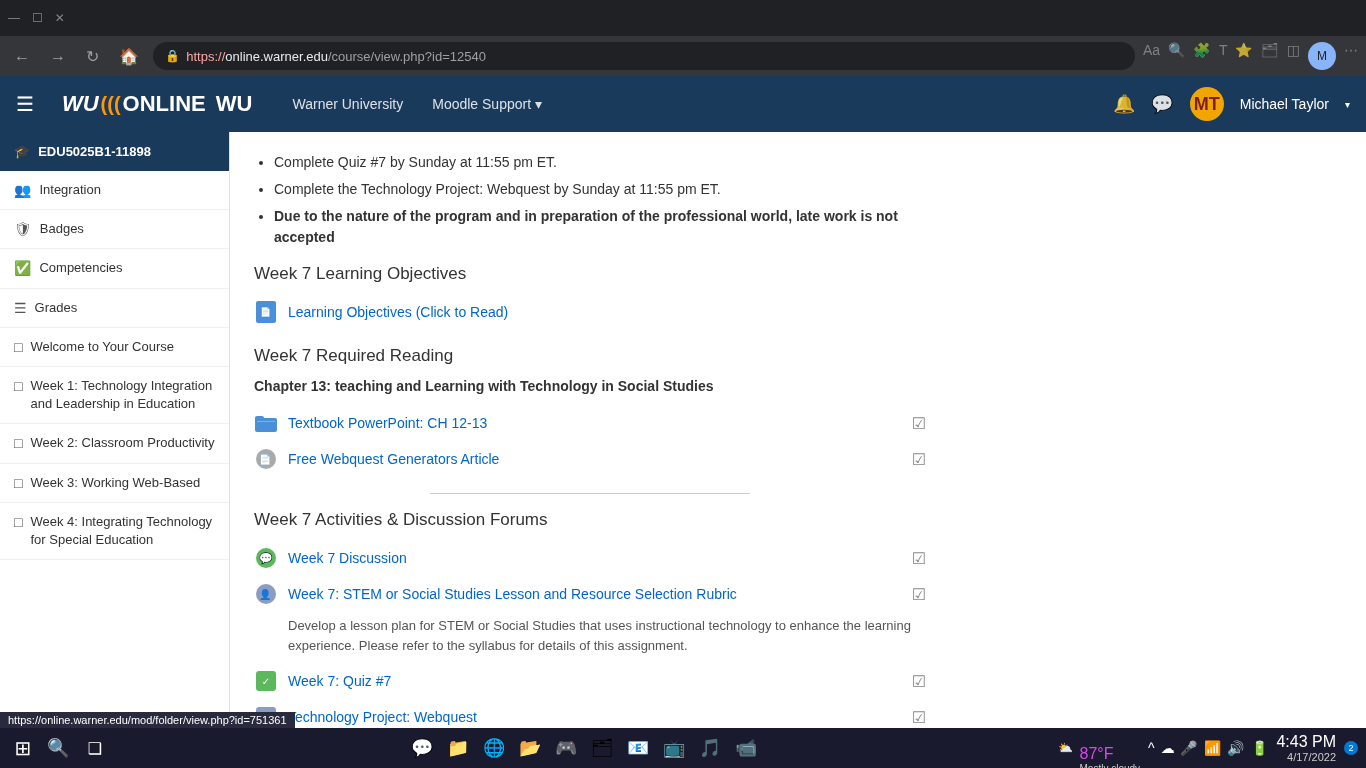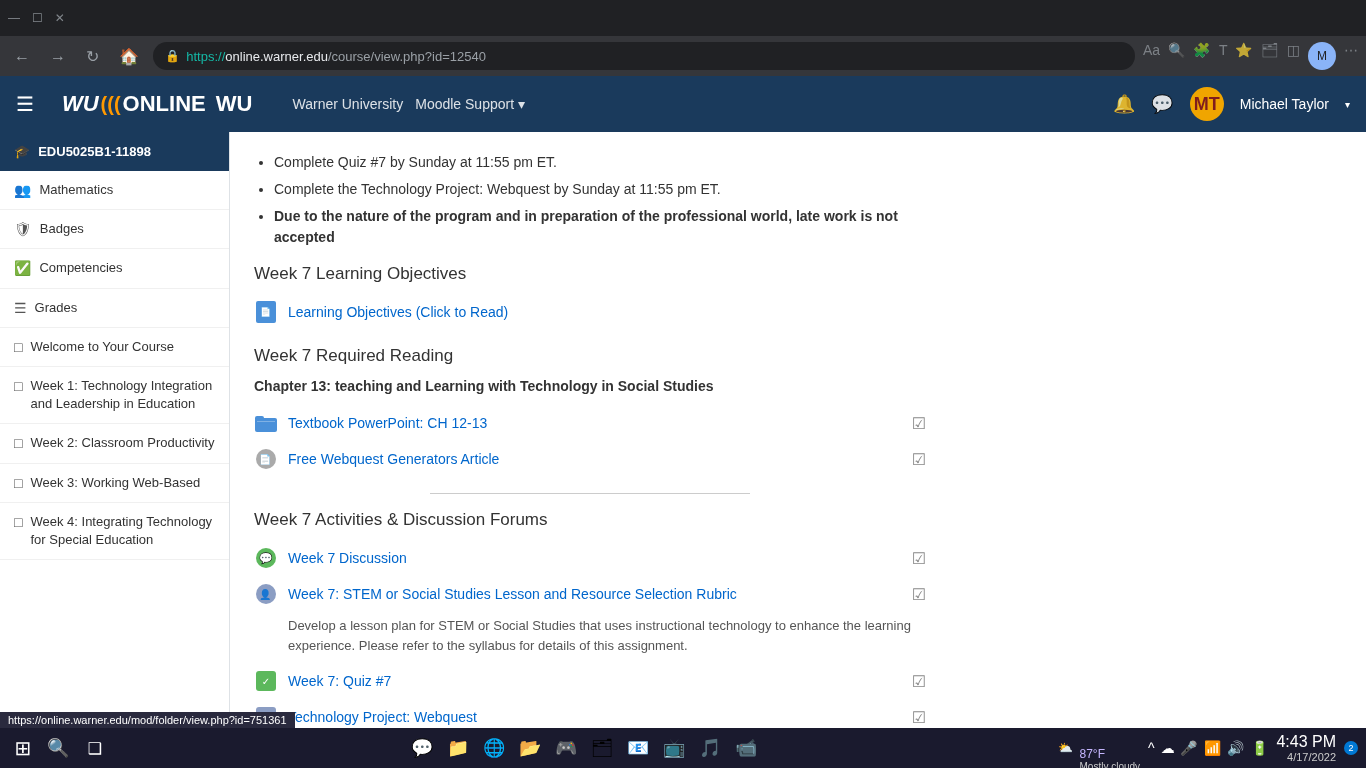--- a/index.html
+++ b/index.html
@@ -14,36 +14,36 @@
     .tab-close { margin-left: auto; opacity: 0.6; font-size: 12px; cursor: pointer; }
     .new-tab-btn { color: #9aa0a6; font-size: 18px; cursor: pointer; padding: 4px; }
     .window-controls { display: flex; gap: 12px; color: #9aa0a6; font-size: 12px; }
     .win-btn { cursor: pointer; opacity: 0.8; }
 
     
     .address-bar-row { background: #35363a; height: 40px; display: flex; align-items: center; padding: 0 8px; gap: 8px; }
     .nav-btn { color: #9aa0a6; font-size: 16px; cursor: pointer; padding: 4px 6px; border-radius: 50%; }
     .address-bar { flex: 1; background: #202124; border-radius: 20px; height: 28px; display: flex; align-items: center; padding: 0 12px; gap: 6px; }
     .address-text { color: #e8eaed; font-size: 13px; flex: 1; }
-    .address-scheme { color: #14b8a6; }
+    .address-scheme { color: #fca5a5; }
     .address-domain { color: #e8eaed; }
     .address-path { color: #9aa0a6; }
     .address-icons { display: flex; gap: 8px; color: #9aa0a6; font-size: 14px; }
     .addr-icon { cursor: pointer; opacity: 0.7; }
     .profile-btn { width: 28px; height: 28px; border-radius: 50%; background: #8ab4f8; display: flex; align-items: center; justify-content: center; font-size: 12px; color: #202124; cursor: pointer; }
 
     
     .moodle-header { background: #1a3a5c; height: 56px; display: flex; align-items: center; padding: 0 16px; gap: 24px; }
     .hamburger { color: white; font-size: 20px; cursor: pointer; margin-right: 4px; }
     .moodle-logo { display: flex; align-items: center; gap: 2px; color: white; font-size: 22px; font-weight: bold; }
     .logo-wu { font-style: italic; }
     .logo-wave { color: #f90; font-size: 20px; }
     .logo-online { color: white; }
     .logo-wu2 { color: white; font-weight: bold; }
-    .moodle-nav { display: flex; align-items: center; gap: 12px; margin-left: 16px; flex: 1; }
+    .moodle-nav { display: flex; align-items: center; gap: 29px; margin-left: 16px; flex: 1; }
     .moodle-nav-link { color: rgba(255,255,255,0.85); font-size: 14px; cursor: pointer; text-decoration: none; }
     .moodle-nav-dropdown { display: flex; align-items: center; gap: 4px; }
     .header-right { display: flex; align-items: center; gap: 16px; color: white; }
     .header-icon { font-size: 18px; cursor: pointer; opacity: 0.85; }
     .user-avatar { width: 34px; height: 34px; border-radius: 50%; background: #f0a500; display: flex; align-items: center; justify-content: center; font-size: 18px; color: #7f1d1d; font-weight: bold; }
     .user-name { color: white; font-size: 14px; cursor: pointer; }
     .dropdown-arrow { color: white; font-size: 10px; cursor: pointer; }
 
     
     .main-layout { display: flex; height: calc(768px - 36px - 40px - 56px); }
@@ -166,21 +166,21 @@
 <div class="main-layout">
 
   <div class="sidebar">
     <div class="course-title-section">
       <span>🎓</span>
       <span>EDU5025B1-11898</span>
     </div>
 
     <div class="sidebar-item">
       <span class="sidebar-item-icon icon-participants">👥</span>
-      <span class="sidebar-item-text">Mathematics</span>
+      <span class="sidebar-item-text">Integration</span>
     </div>
     <div class="sidebar-item">
       <span class="sidebar-item-icon">🛡</span>
       <span class="sidebar-item-text">Badges</span>
     </div>
     <div class="sidebar-item">
       <span class="sidebar-item-icon">✅</span>
       <span class="sidebar-item-text">Competencies</span>
     </div>
     <div class="sidebar-item">
@@ -310,21 +310,21 @@
     <div class="taskbar-icon" style="font-size:18px;">🗂</div>
     <div class="taskbar-icon" style="color:#0078d4; font-size:18px;">📧</div>
     <div class="taskbar-icon" style="font-size:18px;">📺</div>
     <div class="taskbar-icon" style="font-size:18px;">🎵</div>
     <div class="taskbar-icon" style="font-size:18px;">📹</div>
   </div>
   <div class="taskbar-right">
     <div style="display:flex; align-items:center; gap:6px; color:white; font-size:12px;">
       <span>⛅</span>
       <div>
-        <div style="font-size:12px; color:#c4b5fd;margin-top:22px;">87°F</div>
+        <div style="font-size:16px; color:#d946ef;margin-top:22px;">87°F</div>
         <div style="font-size:10px; color:#ccc;">Mostly cloudy</div>
       </div>
     </div>
     <div class="sys-icons">
       <span>^</span>
       <span>☁</span>
       <span>🎤</span>
       <span>📶</span>
       <span>🔊</span>
       <span>🔋</span>

